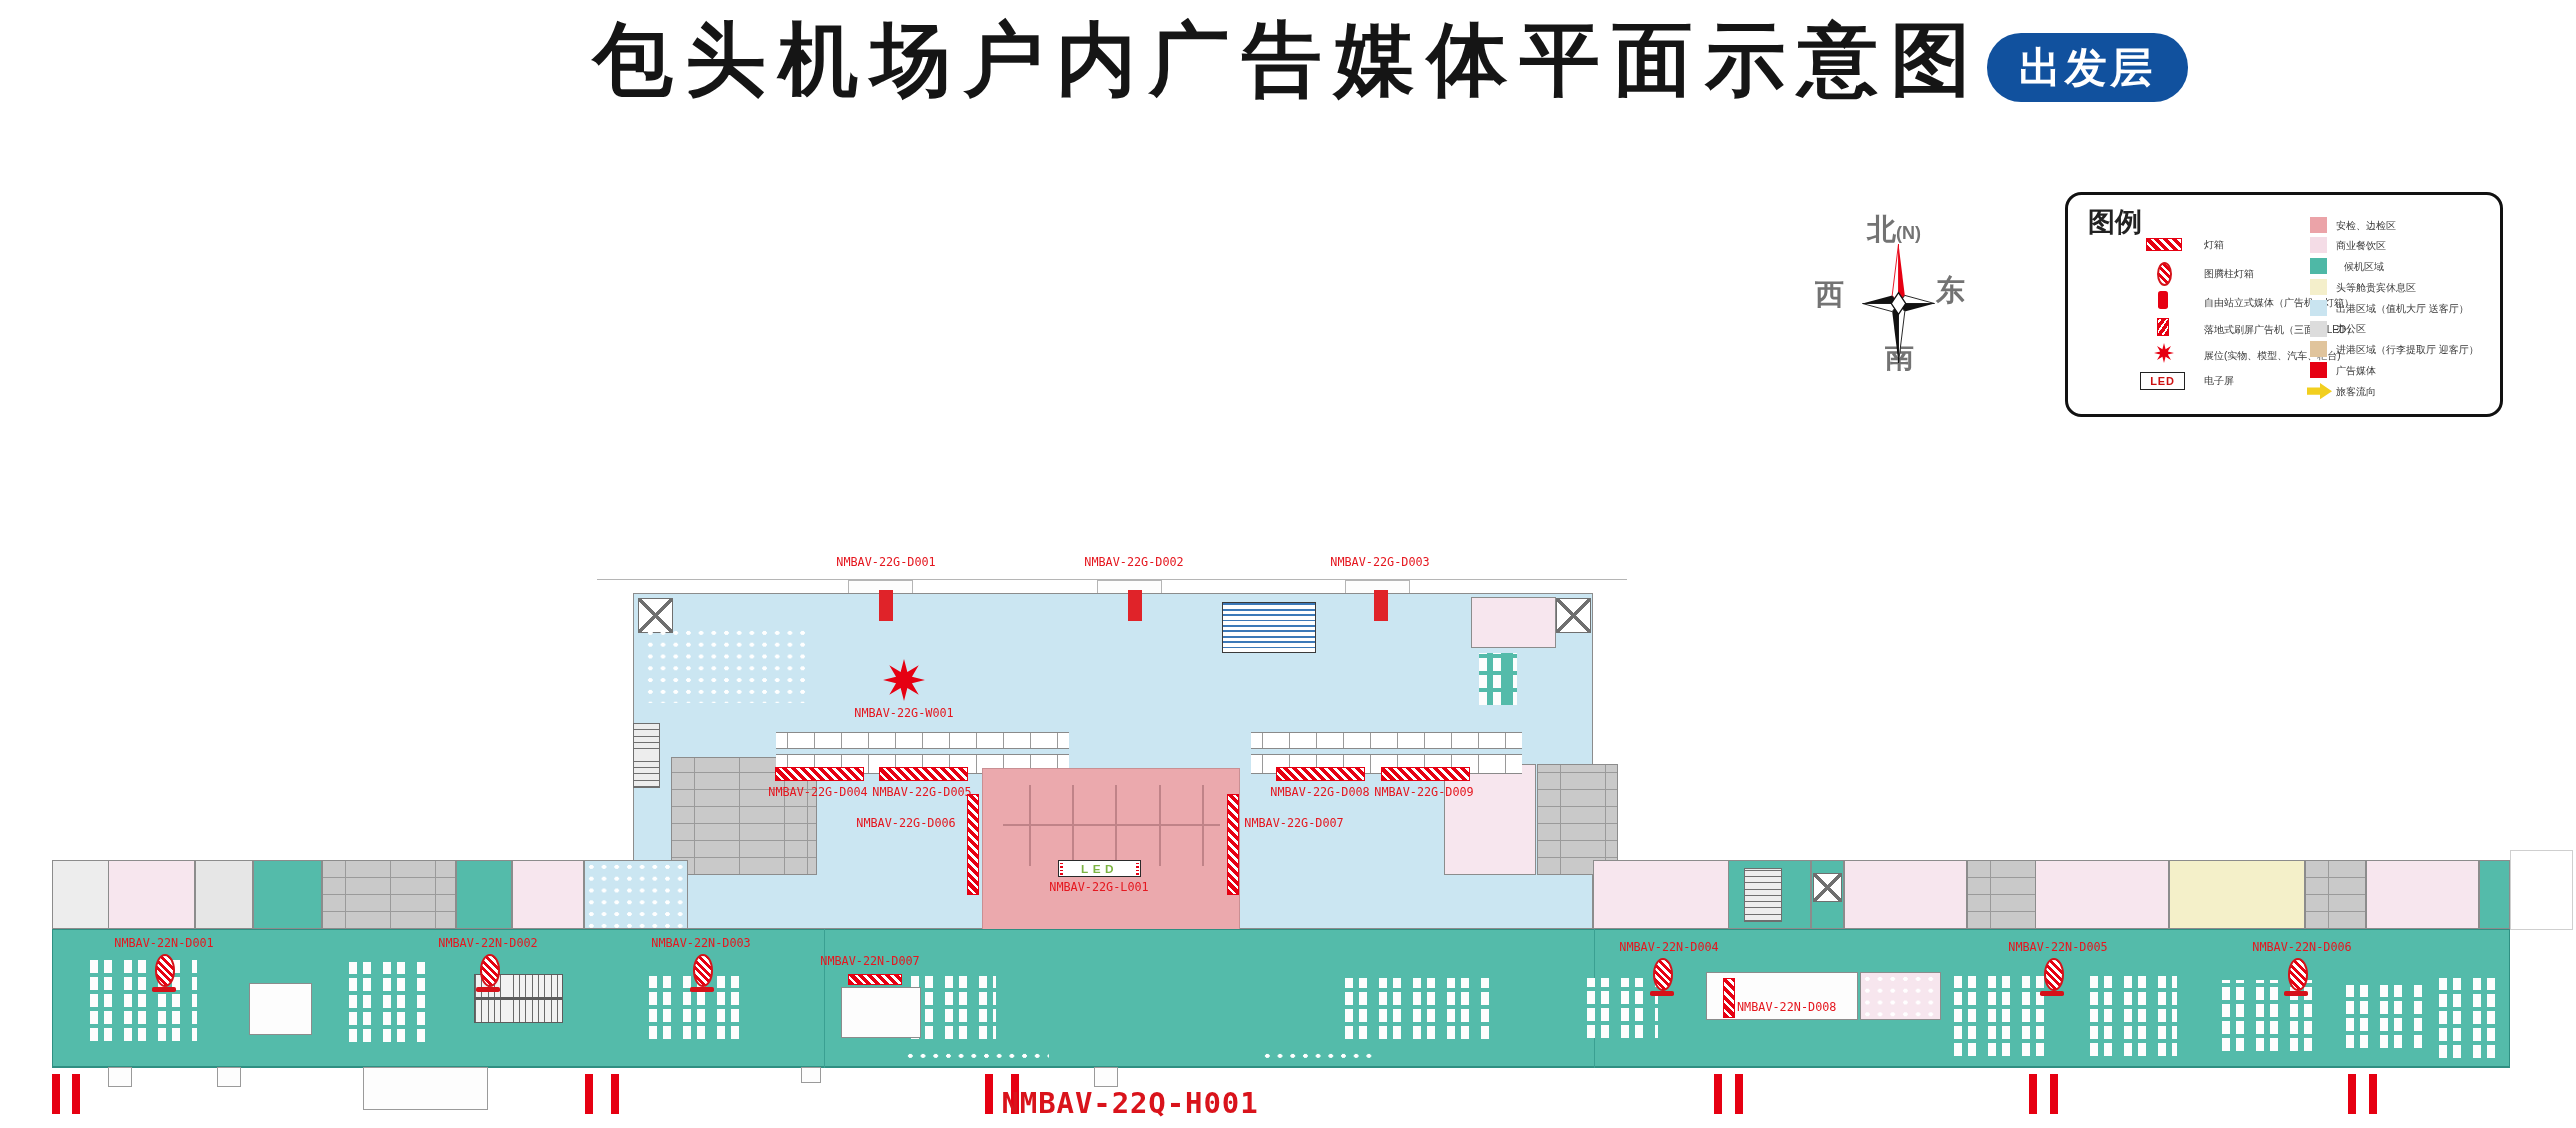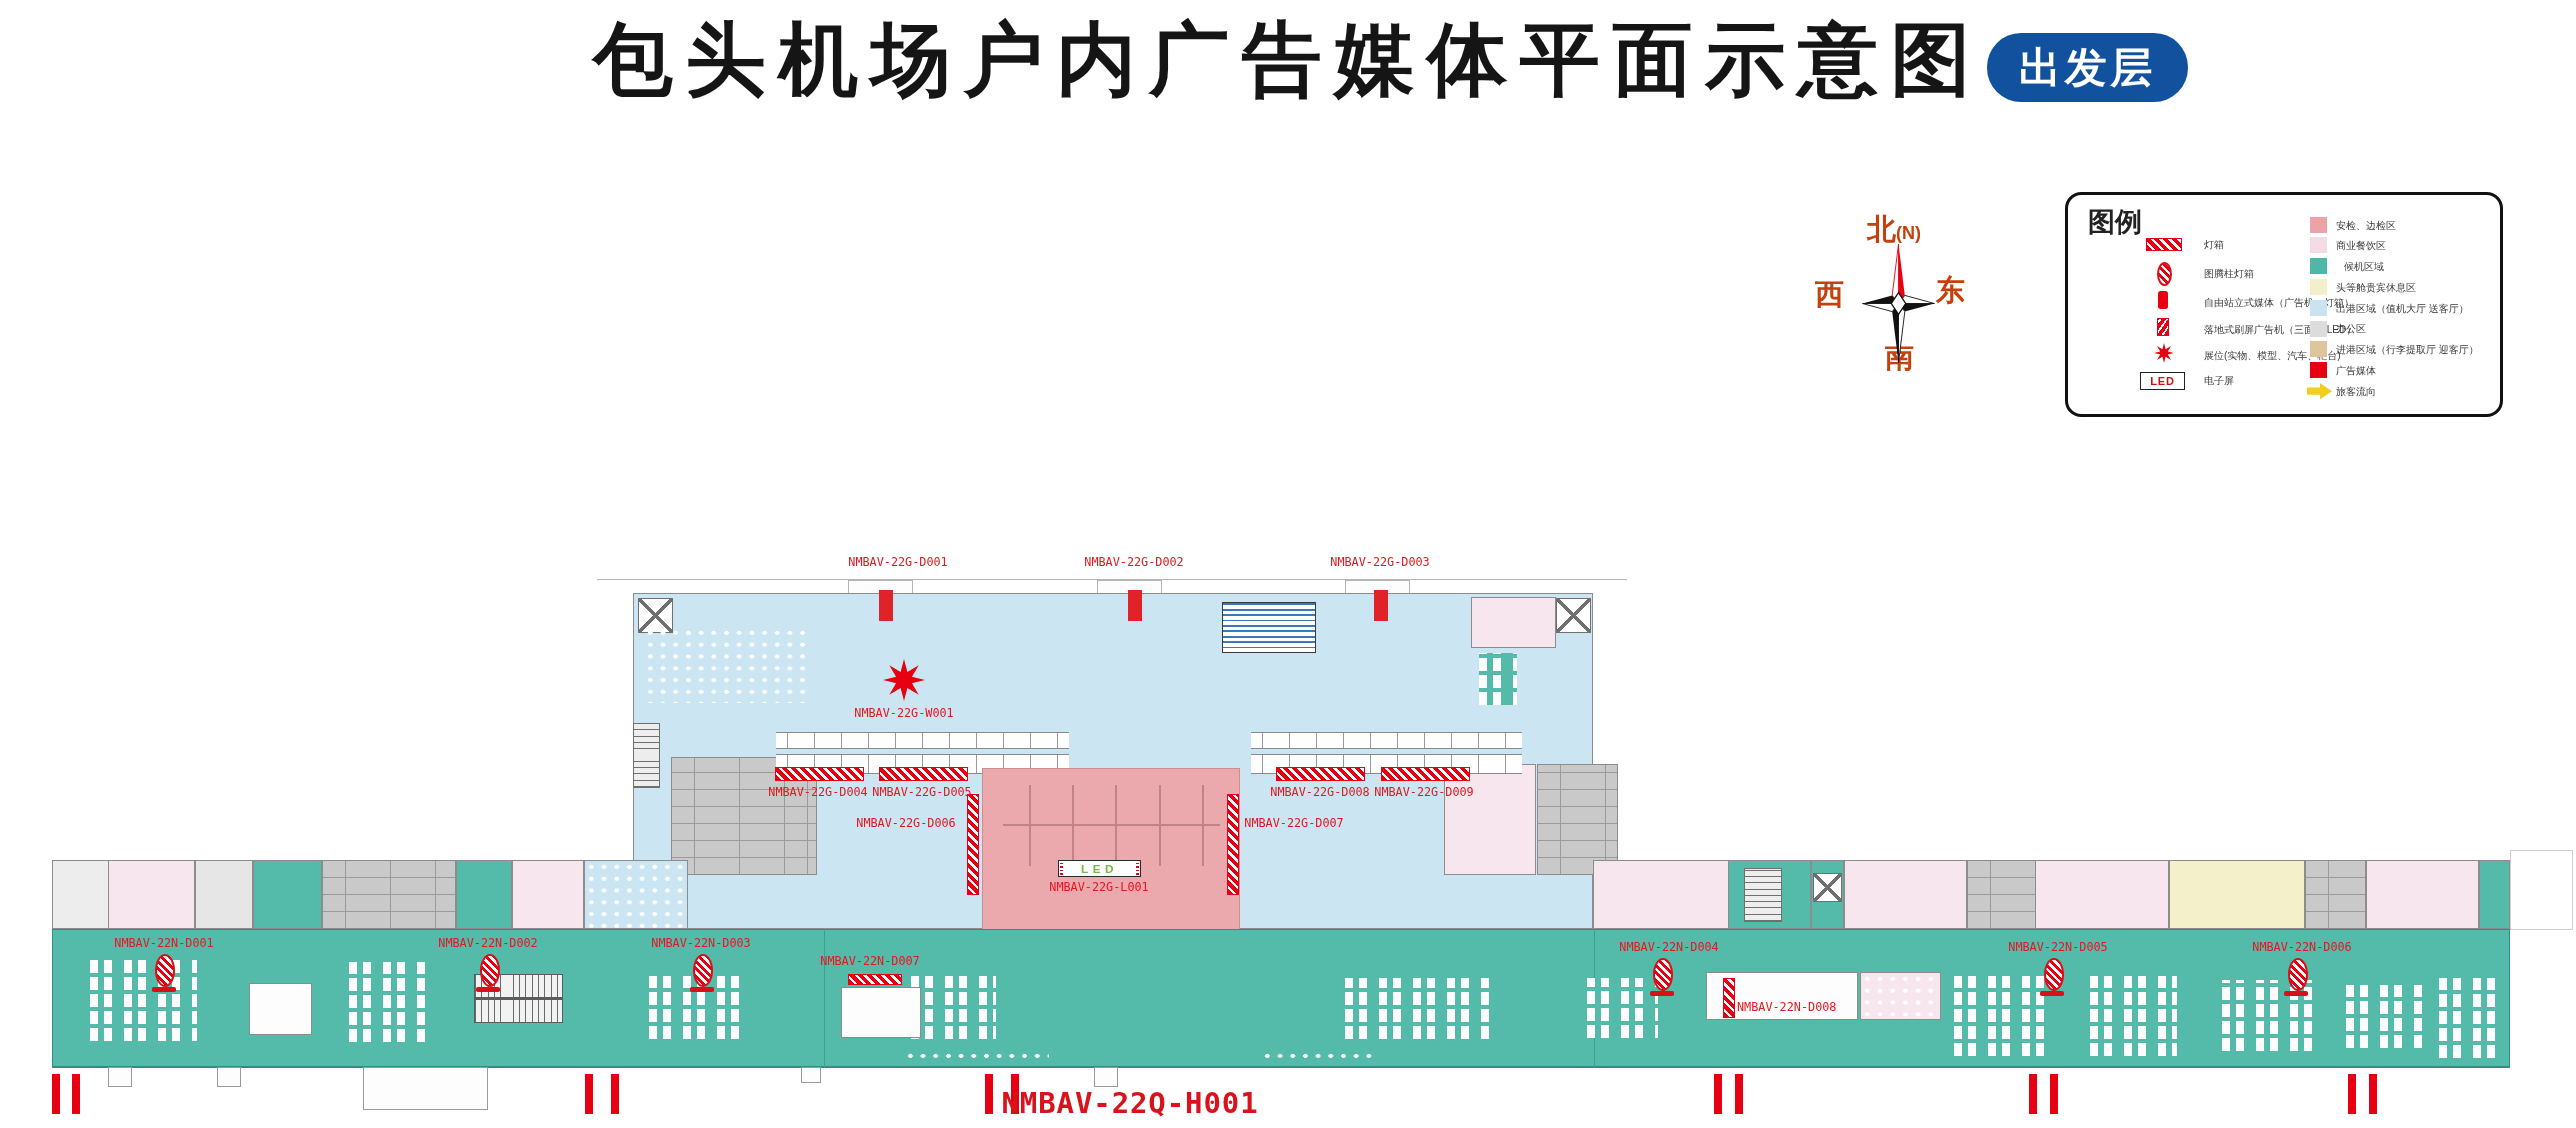--- a/index.html
+++ b/index.html
@@ -8,21 +8,21 @@
   .abs{position:absolute;}
 
   
   .title{position:absolute;left:0;top:7.2px;width:2576px;text-align:center;
          font-size:80px;font-weight:bold;color:#151515;letter-spacing:12.7px;white-space:nowrap;}
   .badge{position:absolute;left:1987px;top:33px;width:201px;height:69px;border-radius:34px;
          background:#11519e;color:#fff;font-size:42px;font-weight:bold;
          display:flex;align-items:center;justify-content:center;letter-spacing:3.6px;}
 
   
-  .cmp-txt{position:absolute;font-size:29px;font-weight:bold;color:#c2410c;white-space:nowrap;}
+  .cmp-txt{position:absolute;font-size:29px;font-weight:bold;color:#737373;white-space:nowrap;}
   .cmp-sub{font-size:18px;font-weight:bold;}
 
   
   .legend{position:absolute;left:2065px;top:192px;width:432px;height:219px;
           border:3.6px solid #111;border-radius:16.3px;background:#fff;}
   .lg-title{position:absolute;left:20px;top:9px;font-size:27px;font-weight:bold;color:#222;}
   .lg-label{position:absolute;font-size:10px;color:#3a3a3a;white-space:nowrap;}
   .lg-swatch{position:absolute;width:17px;height:16.3px;}
   .lb-hatch{background:repeating-linear-gradient(45deg,#e60012 0 3.6px,#fff 3.6px 6.3px);border:1.8px solid #e60012;}
   .totem-ic{border:2.7px solid #d5121a;border-radius:50%;
@@ -222,21 +222,21 @@
     <div class="abs dots" style="left:1261px;top:1050px;width:118px;height:14.5px;"></div>
     <div class="esc" style="left:474px;top:974px;width:87px;height:47px;"></div>
     <div class="room whiteroom" style="left:249px;top:983px;width:63px;height:52px;"></div>
     <div class="room whiteroom" style="left:841px;top:987px;width:80px;height:51px;"></div>
     <div class="room whiteroom" style="left:1706px;top:972px;width:152px;height:48px;"></div>
     <div class="room pinkroom dots" style="left:1860px;top:972px;width:81px;height:48px;"></div>
 
     <div class="doorbox" style="left:879px;top:590px;"></div>
     <div class="doorbox" style="left:1128px;top:590px;"></div>
     <div class="doorbox" style="left:1374px;top:590px;"></div>
-    <div class="mlabel" style="left:886px;top:555px;margin-left:12px;">NMBAV-22G-D001</div>
+    <div class="mlabel" style="left:886px;top:555px;">NMBAV-22G-D001</div>
     <div class="mlabel" style="left:1134px;top:555px;">NMBAV-22G-D002</div>
     <div class="mlabel" style="left:1380px;top:555px;">NMBAV-22G-D003</div>
 
     <div class="abs star8" style="left:883px;top:659px;width:42px;height:42px;"></div>
     <div class="mlabel" style="left:904px;top:706px;">NMBAV-22G-W001</div>
 
     <div class="hatchbox" style="left:775px;top:767px;width:87px;"></div>
     <div class="hatchbox" style="left:879px;top:767px;width:87px;"></div>
     <div class="hatchbox" style="left:1276px;top:767px;width:87px;"></div>
     <div class="hatchbox" style="left:1381px;top:767px;width:87px;"></div>

